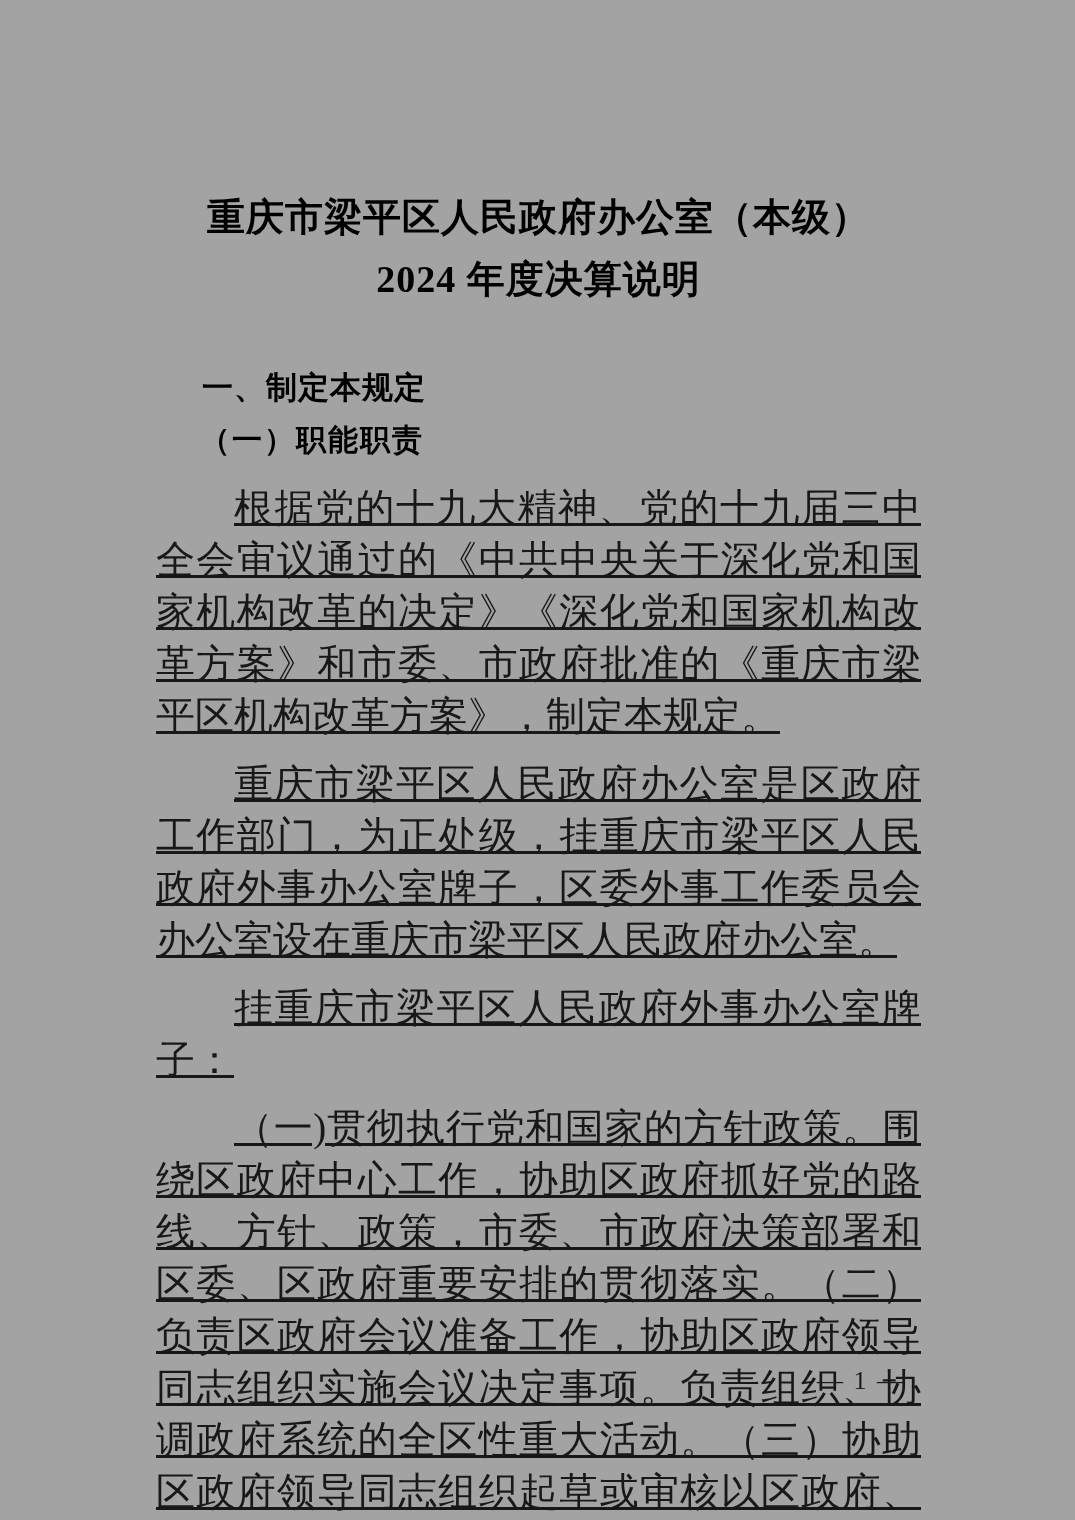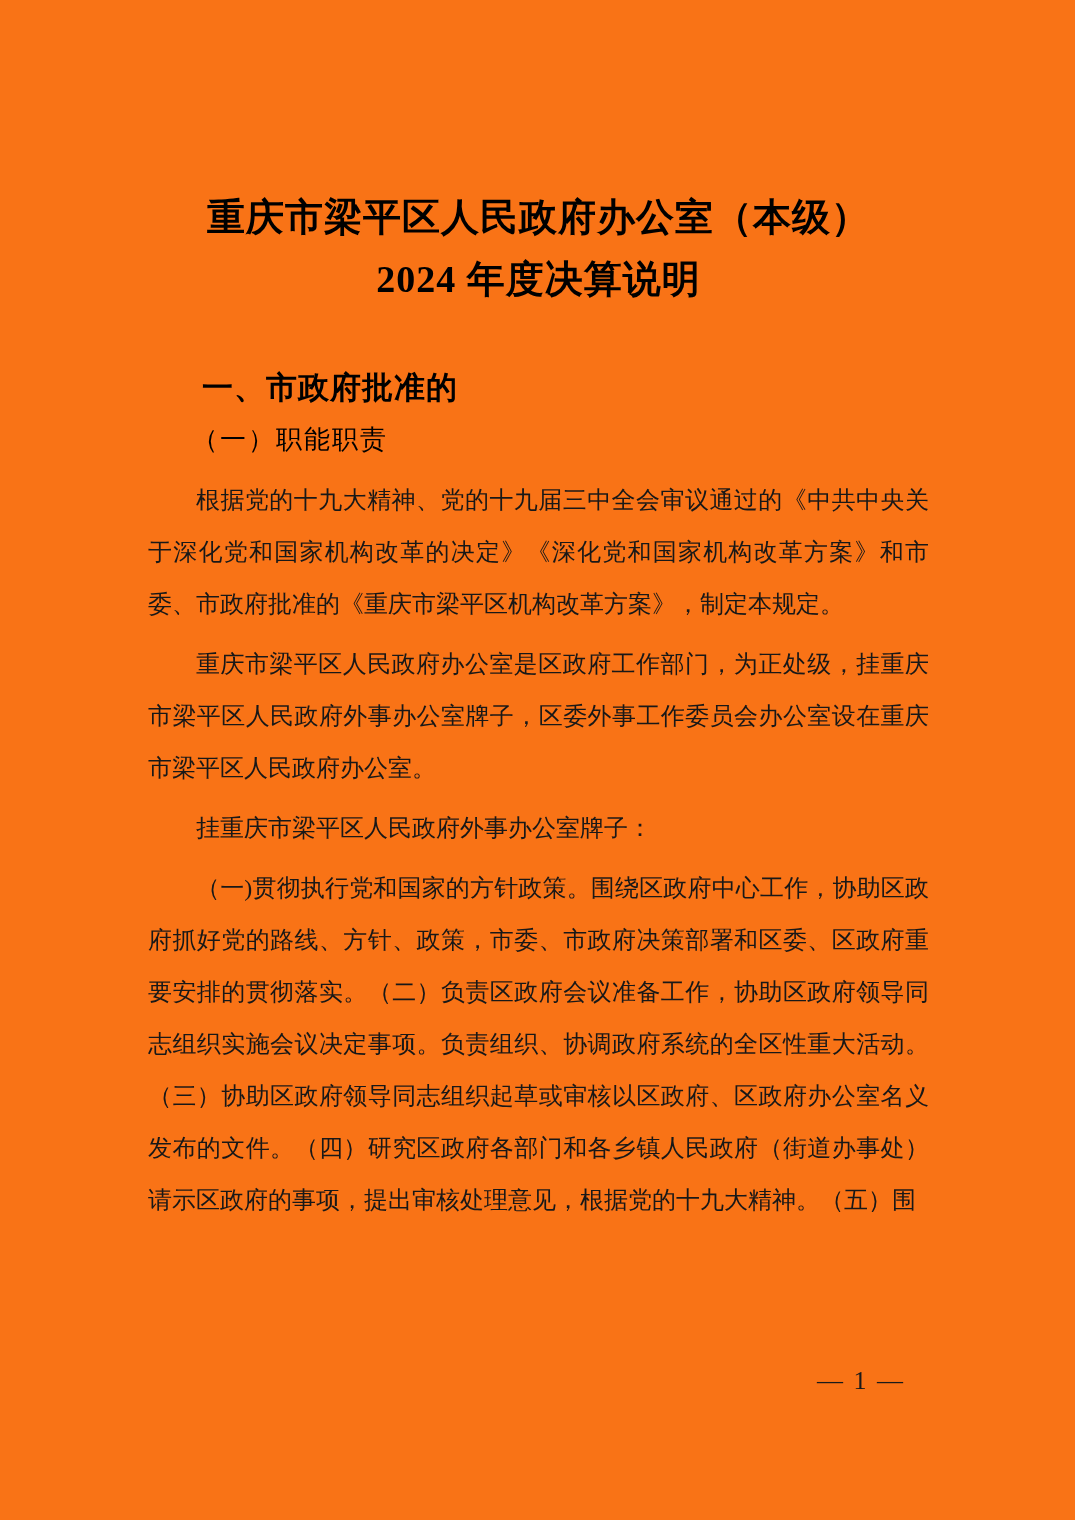--- a/index.html
+++ b/index.html
@@ -2,21 +2,21 @@
 <html lang="zh"><head>
 <meta charset="utf-8">
 <style>
   html, body { margin: 0; padding: 0; }
   body { background: #ffffff; }
 
   .page {
     position: relative;
     width: 1075px;
     height: 1520px;
-    background: #f97316;
+    background: #a3a3a3;
     overflow: hidden;
     font-family: "Liberation Serif", "DejaVu Serif", serif;
     color: #181818;
   }
 
   .content {
     position: absolute;
     left: 140px;
     top: 0;
     width: 797px;
@@ -37,36 +37,37 @@
     font-family: "Liberation Sans", "DejaVu Sans", sans-serif;
     font-weight: bold;
     font-size: 31px;
     line-height: 52px;
     color: #000000;
     text-indent: 2em;
     letter-spacing: 1px;
   }
 
   .heading-2 {
-    font-weight: normal;
-    font-size: 26px;
+    font-weight: bold;
+    font-size: 30px;
     line-height: 52px;
     color: #000000;
     text-indent: 2em;
     letter-spacing: 2px;
   }
 
   .para {
-    margin: 8px;
-    font-size: 24px;
+    margin: 16px;
+    font-size: 39px;
     line-height: 52px;
     text-align: justify;
     text-justify: inter-ideograph;
     text-indent: 2em;
     color: #181818;
+    text-decoration: underline;
   }
 
   .page-number {
     position: absolute;
     top: 1366px;
     right: 170px;
     font-size: 26px;
     line-height: 30px;
     color: #1a1a1a;
     letter-spacing: 2px;
@@ -76,21 +77,21 @@
 <body>
 
 <div class="page">
   <div class="content">
 
     <div class="doc-title">
       <div>重庆市梁平区人民政府办公室（本级）</div>
       <div>2024 年度决算说明</div>
     </div>
 
-    <div class="heading-1">一、市政府批准的</div>
+    <div class="heading-1">一、制定本规定</div>
 
     <div class="heading-2">（一）职能职责</div>
 
     <p class="para">根据党的十九大精神、党的十九届三中全会审议通过的《中共中央关于深化党和国家机构改革的决定》《深化党和国家机构改革方案》和市委、市政府批准的《重庆市梁平区机构改革方案》，制定本规定。</p>
 
     <p class="para">重庆市梁平区人民政府办公室是区政府工作部门，为正处级，挂重庆市梁平区人民政府外事办公室牌子，区委外事工作委员会办公室设在重庆市梁平区人民政府办公室。</p>
 
     <p class="para">挂重庆市梁平区人民政府外事办公室牌子：</p>
 
     <p class="para">（一)贯彻执行党和国家的方针政策。围绕区政府中心工作，协助区政府抓好党的路线、方针、政策，市委、市政府决策部署和区委、区政府重要安排的贯彻落实。（二）负责区政府会议准备工作，协助区政府领导同志组织实施会议决定事项。负责组织、协调政府系统的全区性重大活动。（三）协助区政府领导同志组织起草或审核以区政府、区政府办公室名义发布的文件。（四）研究区政府各部门和各乡镇人民政府（街道办事处）请示区政府的事项，提出审核处理意见，根据党的十九大精神。（五）围</p>

